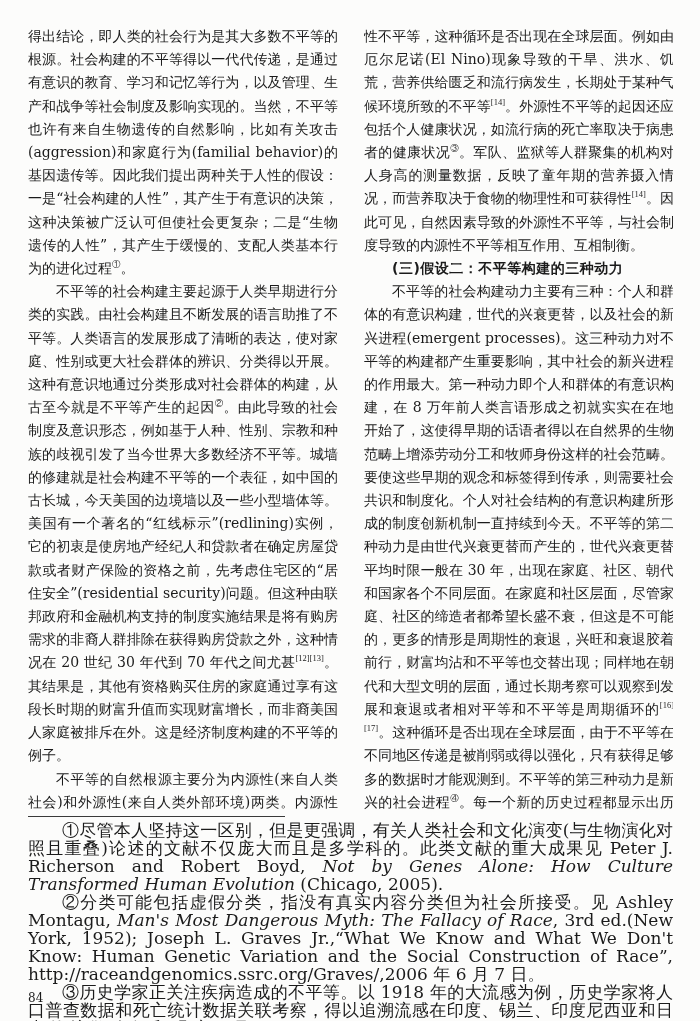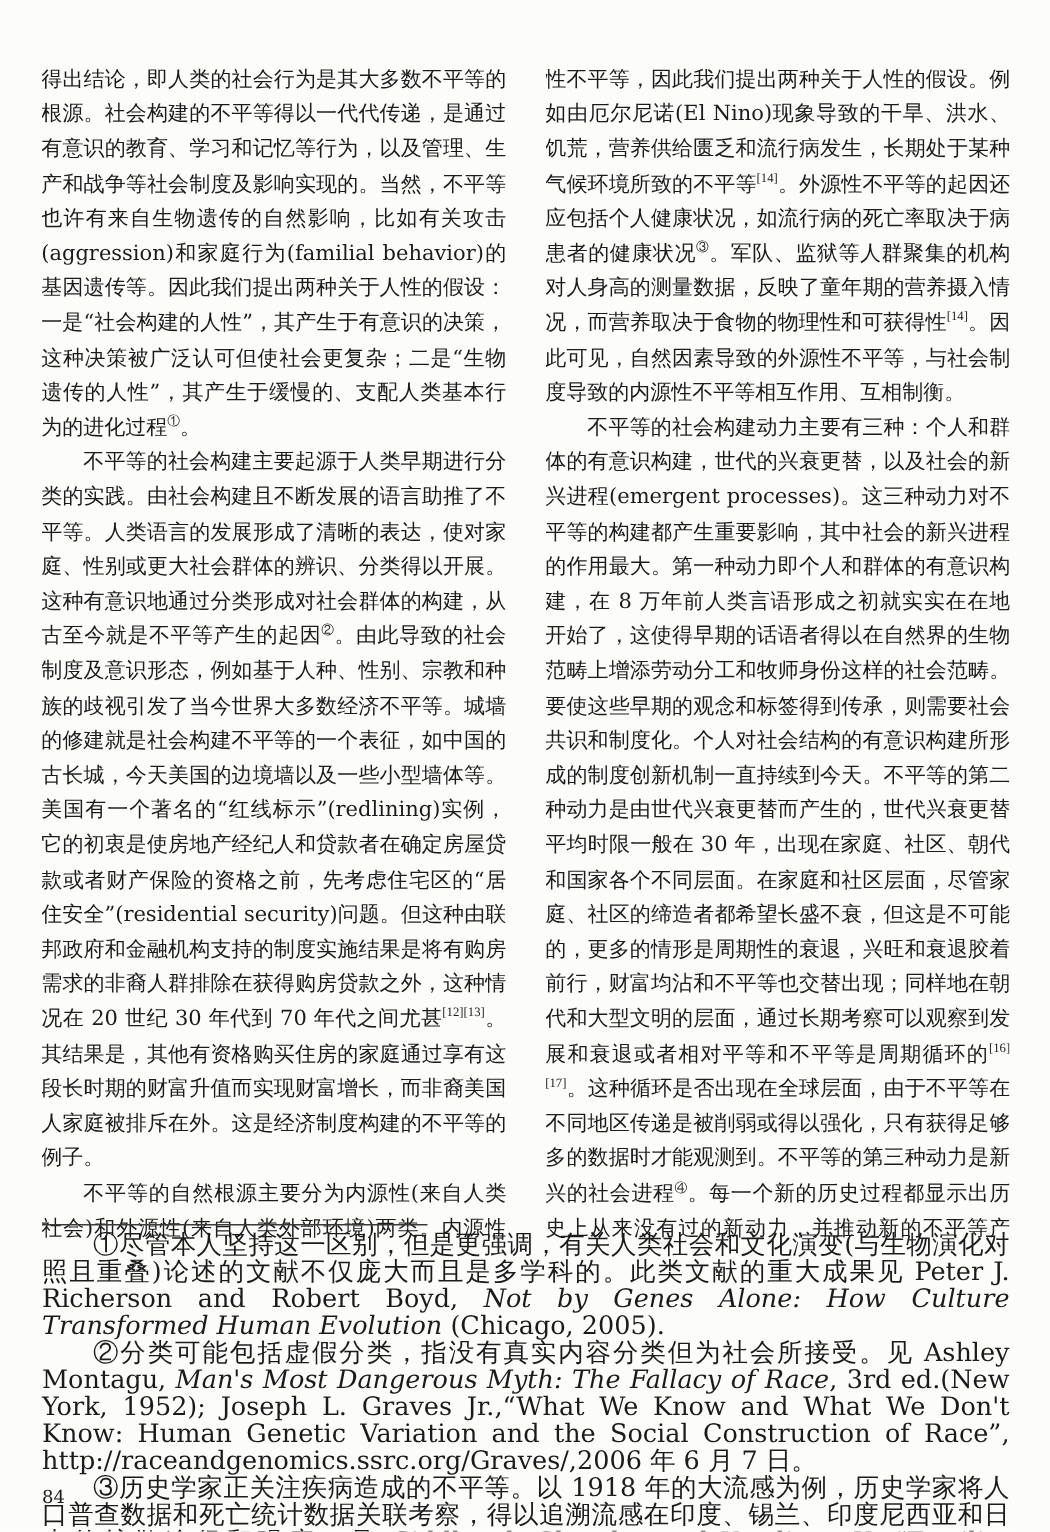--- a/index.html
+++ b/index.html
@@ -7,28 +7,27 @@
     position: relative;
     width: 700px;
     height: 1021px;
     background: #fcfcfb;
     color: #1b1b1b;
     font-family: "DejaVu Serif", "Liberation Serif", serif;
     overflow: hidden;
   }
   .body-columns {
     position: absolute;
-    top: 42px;
+    top: 25px;
     left: 28px;
     width: 645px;
     height: 790px;
     display: flex;
     gap: 26px;
     overflow: hidden;
-    justify-content: center;
   }
   .col {
     width: 310px;
     flex: 0 0 310px;
     overflow: hidden;
     text-align: justify;
     text-justify: inter-ideograph;
     font-size: 14px;
     line-height: 23.2px;
   }
@@ -83,21 +82,22 @@
 
 <div class="page">
 
   <div class="body-columns">
     <div class="col">
         <p class="no-indent"><span>得出结论，即人类的社会行为是其大多数不平等的根源。社会构建的不平等得以一代代传递，是通过有意识的教育、学习和记忆等行为，以及管理、生产和战争等社会制度及影响实现的。当然，不平等也许有来自生物遗传的自然影响，比如有关攻击(aggression)和家庭行为(familial behavior)的基因遗传等。因此我们提出两种关于人性的假设：一是“社会构建的人性”，其产生于有意识的决策，这种决策被广泛认可但使社会更复杂；二是“生物遗传的人性”，其产生于缓慢的、支配人类基本行为的进化过程</span><sup>①</sup><span>。</span></p>
         <p><span>不平等的社会构建主要起源于人类早期进行分类的实践。由社会构建且不断发展的语言助推了不平等。人类语言的发展形成了清晰的表达，使对家庭、性别或更大社会群体的辨识、分类得以开展。这种有意识地通过分类形成对社会群体的构建，从古至今就是不平等产生的起因</span><sup>②</sup><span>。由此导致的社会制度及意识形态，例如基于人种、性别、宗教和种族的歧视引发了当今世界大多数经济不平等。城墙的修建就是社会构建不平等的一个表征，如中国的古长城，今天美国的边境墙以及一些小型墙体等。美国有一个著名的“红线标示”(redlining)实例，它的初衷是使房地产经纪人和贷款者在确定房屋贷款或者财产保险的资格之前，先考虑住宅区的“居住安全”(residential security)问题。但这种由联邦政府和金融机构支持的制度实施结果是将有购房需求的非裔人群排除在获得购房贷款之外，这种情况在 20 世纪 30 年代到 70 年代之间尤甚</span><sup>[12][13]</sup><span>。其结果是，其他有资格购买住房的家庭通过享有这段长时期的财富升值而实现财富增长，而非裔美国人家庭被排斥在外。这是经济制度构建的不平等的例子。</span></p>
         <p><span>不平等的自然根源主要分为内源性(来自人类社会)和外源性(来自人类外部环境)两类。内源性不平等，是指用“生物遗传的人性”来解释性别不平等、家庭等级制度和社会暴力。这类不平等与其他哺乳类动物中存在的差异是类似的(parallel)。外源</span></p>
       </div>
     <div class="col">
-        <p class="no-indent"><span>性不平等，因此我们提出两种关于人性的假设。例如由厄尔尼诺(El Nino)现象导致的干旱、洪水、饥荒，营养供给匮乏和流行病发生，长期处于某种气候环境所致的不平等</span><sup>[14]</sup><span>。外源性不平等的起因还应包括个人健康状况，如流行病的死亡率取决于病患者的健康状况</span><sup>③</sup><span>。军队、监狱等人群聚集的机构对人身高的测量数据，反映了童年期的营养摄入情况，而营养取决于食物的物理性和可获得性</span><sup>[14]</sup><span>。因此可见，自然因素导致的外源性不平等，与社会制度导致的内源性不平等相互作用、互相制衡。</span></p>
+        <p class="no-indent"><span>性不平等，这种循环是否出现在全球层面。例如由厄尔尼诺(El Nino)现象导致的干旱、洪水、饥荒，营养供给匮乏和流行病发生，长期处于某种气候环境所致的不平等</span><sup>[14]</sup><span>。外源性不平等的起因还应包括个人健康状况，如流行病的死亡率取决于病患者的健康状况</span><sup>③</sup><span>。军队、监狱等人群聚集的机构对人身高的测量数据，反映了童年期的营养摄入情况，而营养取决于食物的物理性和可获得性</span><sup>[14]</sup><span>。因此可见，自然因素导致的外源性不平等，与社会制度导致的内源性不平等相互作用、互相制衡。</span></p>
+        <p class="heading"><span>(三)假设二：不平等构建的三种动力</span></p>
         <p><span>不平等的社会构建动力主要有三种：个人和群体的有意识构建，世代的兴衰更替，以及社会的新兴进程(emergent processes)。这三种动力对不平等的构建都产生重要影响，其中社会的新兴进程的作用最大。第一种动力即个人和群体的有意识构建，在 8 万年前人类言语形成之初就实实在在地开始了，这使得早期的话语者得以在自然界的生物范畴上增添劳动分工和牧师身份这样的社会范畴。要使这些早期的观念和标签得到传承，则需要社会共识和制度化。个人对社会结构的有意识构建所形成的制度创新机制一直持续到今天。不平等的第二种动力是由世代兴衰更替而产生的，世代兴衰更替平均时限一般在 30 年，出现在家庭、社区、朝代和国家各个不同层面。在家庭和社区层面，尽管家庭、社区的缔造者都希望长盛不衰，但这是不可能的，更多的情形是周期性的衰退，兴旺和衰退胶着前行，财富均沾和不平等也交替出现；同样地在朝代和大型文明的层面，通过长期考察可以观察到发展和衰退或者相对平等和不平等是周期循环的</span><sup>[16][17]</sup><span>。这种循环是否出现在全球层面，由于不平等在不同地区传递是被削弱或得以强化，只有获得足够多的数据时才能观测到。不平等的第三种动力是新兴的社会进程</span><sup>④</sup><span>。每一个新的历史过程都显示出历史上从来没有过的新动力，并推动新的不平等产生。有意识的社会构建力量可能会导致难以预料的宏大历史进程，比如语法和语言的代际更替推动了语言</span></p>
       </div>
   </div>
 
   <div class="footnote-rule"></div>
 
   <div class="footnotes">
       <p><span>①尽管本人坚持这一区别，但是更强调，有关人类社会和文化演变(与生物演化对照且重叠)论述的文献不仅庞大而且是多学科的。此类文献的重大成果见 Peter J. Richerson and Robert Boyd, </span><i>Not by Genes Alone: How Culture Transformed Human Evolution</i><span> (Chicago, 2005).</span></p>
       <p><span>②分类可能包括虚假分类，指没有真实内容分类但为社会所接受。见 Ashley Montagu, </span><i>Man's Most Dangerous Myth: The Fallacy of Race</i><span>, 3rd ed.(New York, 1952); Joseph L. Graves Jr.,“What We Know and What We Don't Know: Human Genetic Variation and the Social Construction of Race”, http://raceandgenomics.ssrc.org/Graves/,2006 年 6 月 7 日。</span></p>
       <p><span>③历史学家正关注疾病造成的不平等。以 1918 年的大流感为例，历史学家将人口普查数据和死亡统计数据关联考察，得以追溯流感在印度、锡兰、印度尼西亚和日本的扩散途径和强度。见 Siddharth Chandra and Yan-liang Yu,“Fertility Decline and the 1918 Influenza Pandemic in Taiwan”, Biodemography and Social Biology 61, no. 3 (2015): 266–272, doi: 10.1080/19485565.2015.1062718.</span></p>

